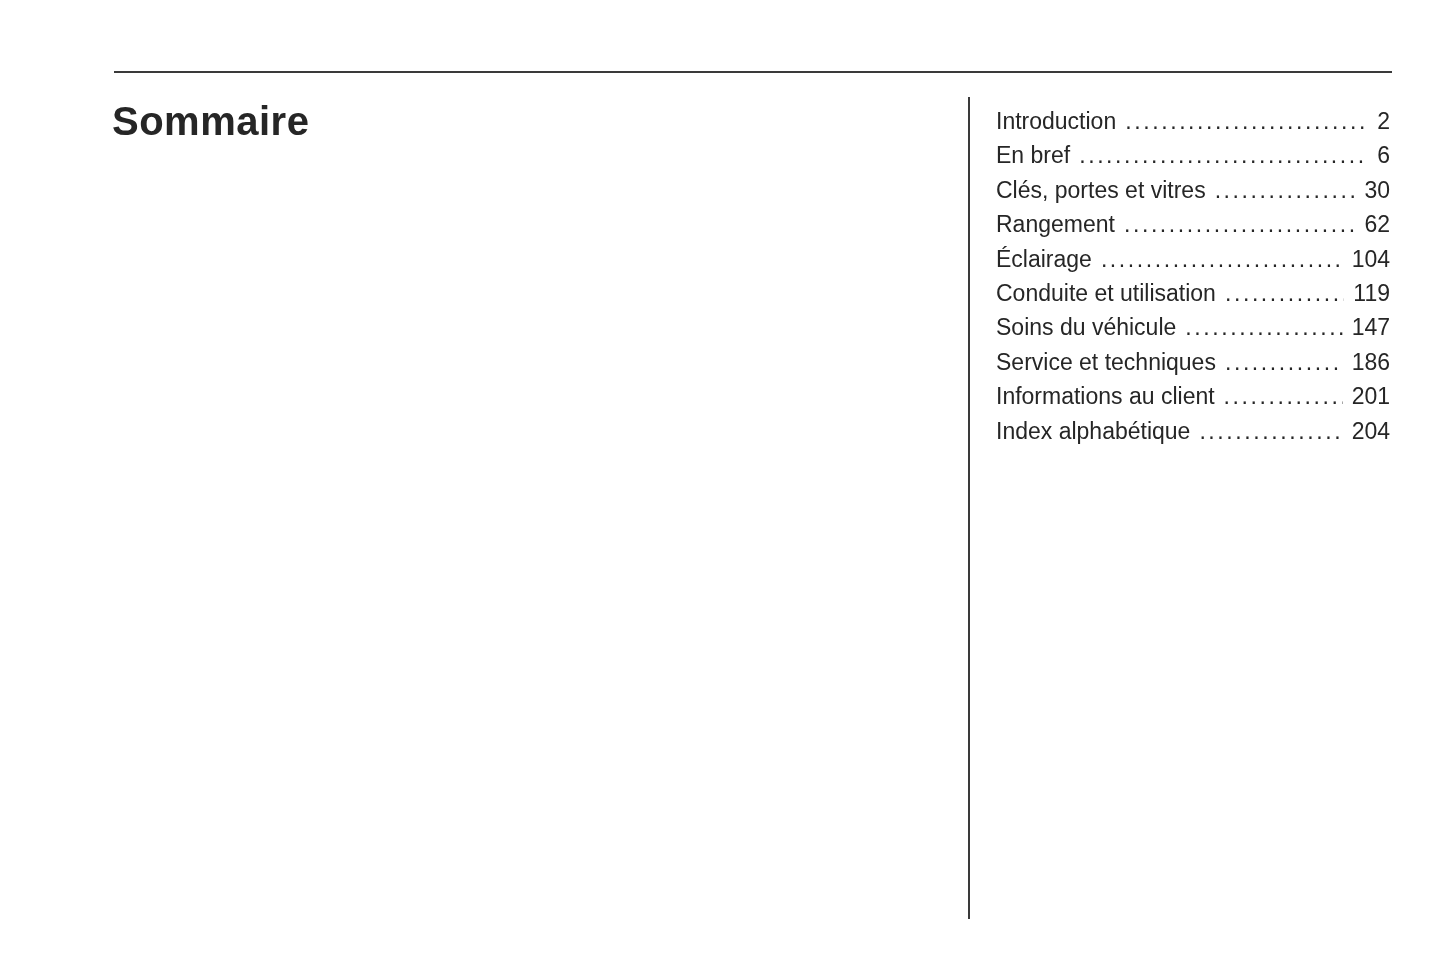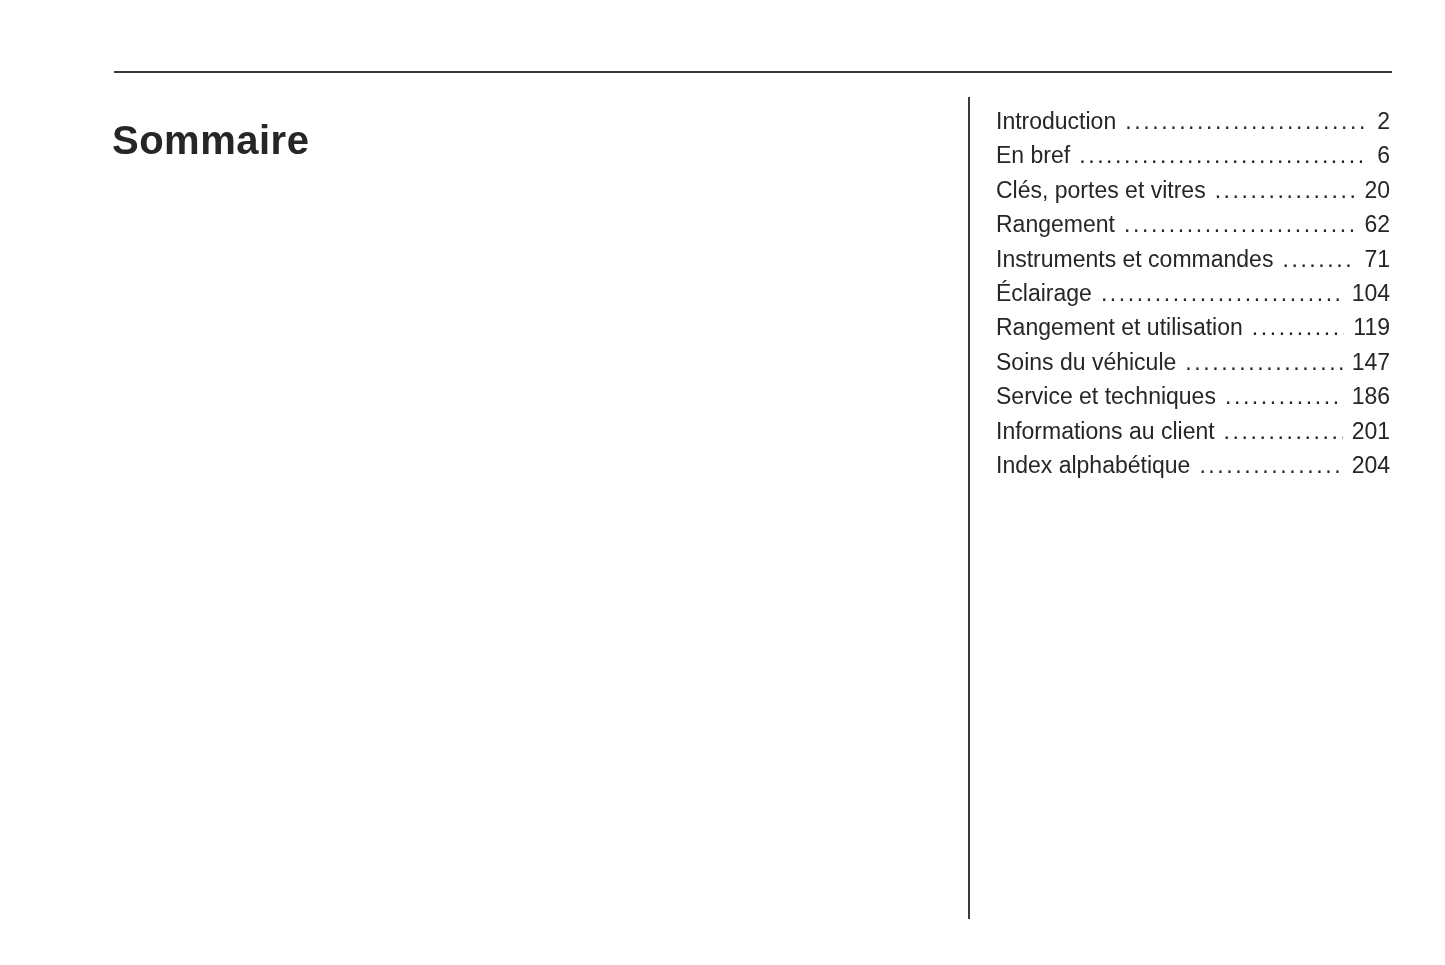--- a/index.html
+++ b/index.html
@@ -32,21 +32,20 @@
   .page-title {
     position: absolute;
     left: 112px;
     top: 97px;
     font-size: 40px;
     line-height: 48px;
     font-weight: bold;
     color: #262626;
     letter-spacing: 0.5px;
     white-space: nowrap;
-    margin-top: 19px;
   }
 
   .column-divider {
     position: absolute;
     left: 968px;
     top: 97px;
     width: 2px;
     height: 822px;
     background: #3a3a3a;
   }
@@ -108,42 +107,38 @@
       <span class="toc-page">2</span>
     </div>
 
     <div class="toc-row">
       <span class="toc-label">En bref</span><span class="dot-leader"></span>
       <span class="toc-page">6</span>
     </div>
 
     <div class="toc-row">
       <span class="toc-label">Clés, portes et vitres</span><span class="dot-leader"></span>
-      <span class="toc-page">20</span>
+      <span class="toc-page">30</span>
     </div>
 
 
     <div class="toc-row">
       <span class="toc-label">Rangement</span><span class="dot-leader"></span>
       <span class="toc-page">62</span>
     </div>
 
-    <div class="toc-row">
-      <span class="toc-label">Instruments et commandes</span><span class="dot-leader"></span>
-      <span class="toc-page">71</span>
-    </div>
 
     <div class="toc-row">
       <span class="toc-label">Éclairage</span><span class="dot-leader"></span>
       <span class="toc-page">104</span>
     </div>
 
 
     <div class="toc-row">
-      <span class="toc-label">Rangement et utilisation</span><span class="dot-leader"></span>
+      <span class="toc-label">Conduite et utilisation</span><span class="dot-leader"></span>
       <span class="toc-page">119</span>
     </div>
 
     <div class="toc-row">
       <span class="toc-label">Soins du véhicule</span><span class="dot-leader"></span>
       <span class="toc-page">147</span>
     </div>
 
     <div class="toc-row">
       <span class="toc-label">Service et techniques</span><span class="dot-leader"></span>

